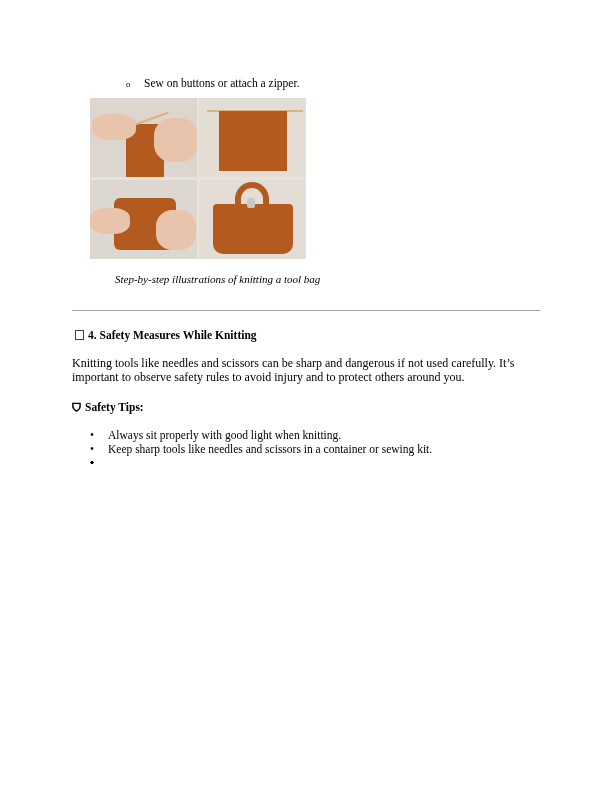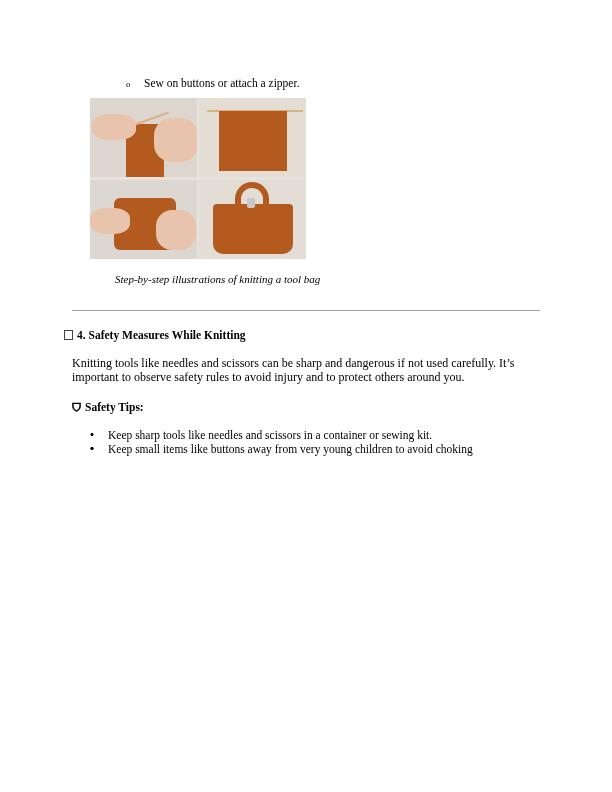--- a/index.html
+++ b/index.html
@@ -62,21 +62,21 @@
     .rule {
       position: absolute;
       left: 72px;
       top: 310px;
       width: 468px;
       height: 0;
       border-top: 1px solid #a0a0a0;
     }
     .section-heading {
       position: absolute;
-      left: 64px;
+      left: 75px;
       top: 329px;
       font-size: 11.5px;
       font-weight: bold;
       white-space: nowrap;
     }
     .box-glyph {
       display: inline-block;
       width: 7px;
       height: 8px;
       border: 1px solid #444;
@@ -168,19 +168,19 @@
 
 <div class="paragraph">Knitting tools like needles and scissors can be sharp and dangerous if not used carefully. It’s important to observe safety rules to avoid injury and to protect others around you.</div>
 
 <div class="tips-heading">
   <svg class="shield" viewBox="0 0 10 11">
     <path d="M1 1.5 L9 1.5 L9 5 C9 8 5 10 5 10 C5 10 1 8 1 5 Z" fill="none" stroke="#000" stroke-width="1.6"></path>
   </svg><span>Safety Tips:</span>
 </div>
 
 <ul class="tips-list">
-  <li><span class="dot">•</span></li>
+  <li><span class="dot">•</span><span>Always sit properly with good light when knitting.</span></li>
   <li><span class="dot">•</span><span>Keep sharp tools like needles and scissors in a container or sewing kit.</span></li>
   <li><span class="dot">•</span></li>
   <li><span class="dot">•</span></li>
   <li><span class="dot">•</span></li>
-  <li><span class="dot">•</span><span>Keep small items like buttons away from very young children to avoid choking</span></li>
+  <li><span class="dot">•</span></li>
 </ul>
 
 </body></html>

